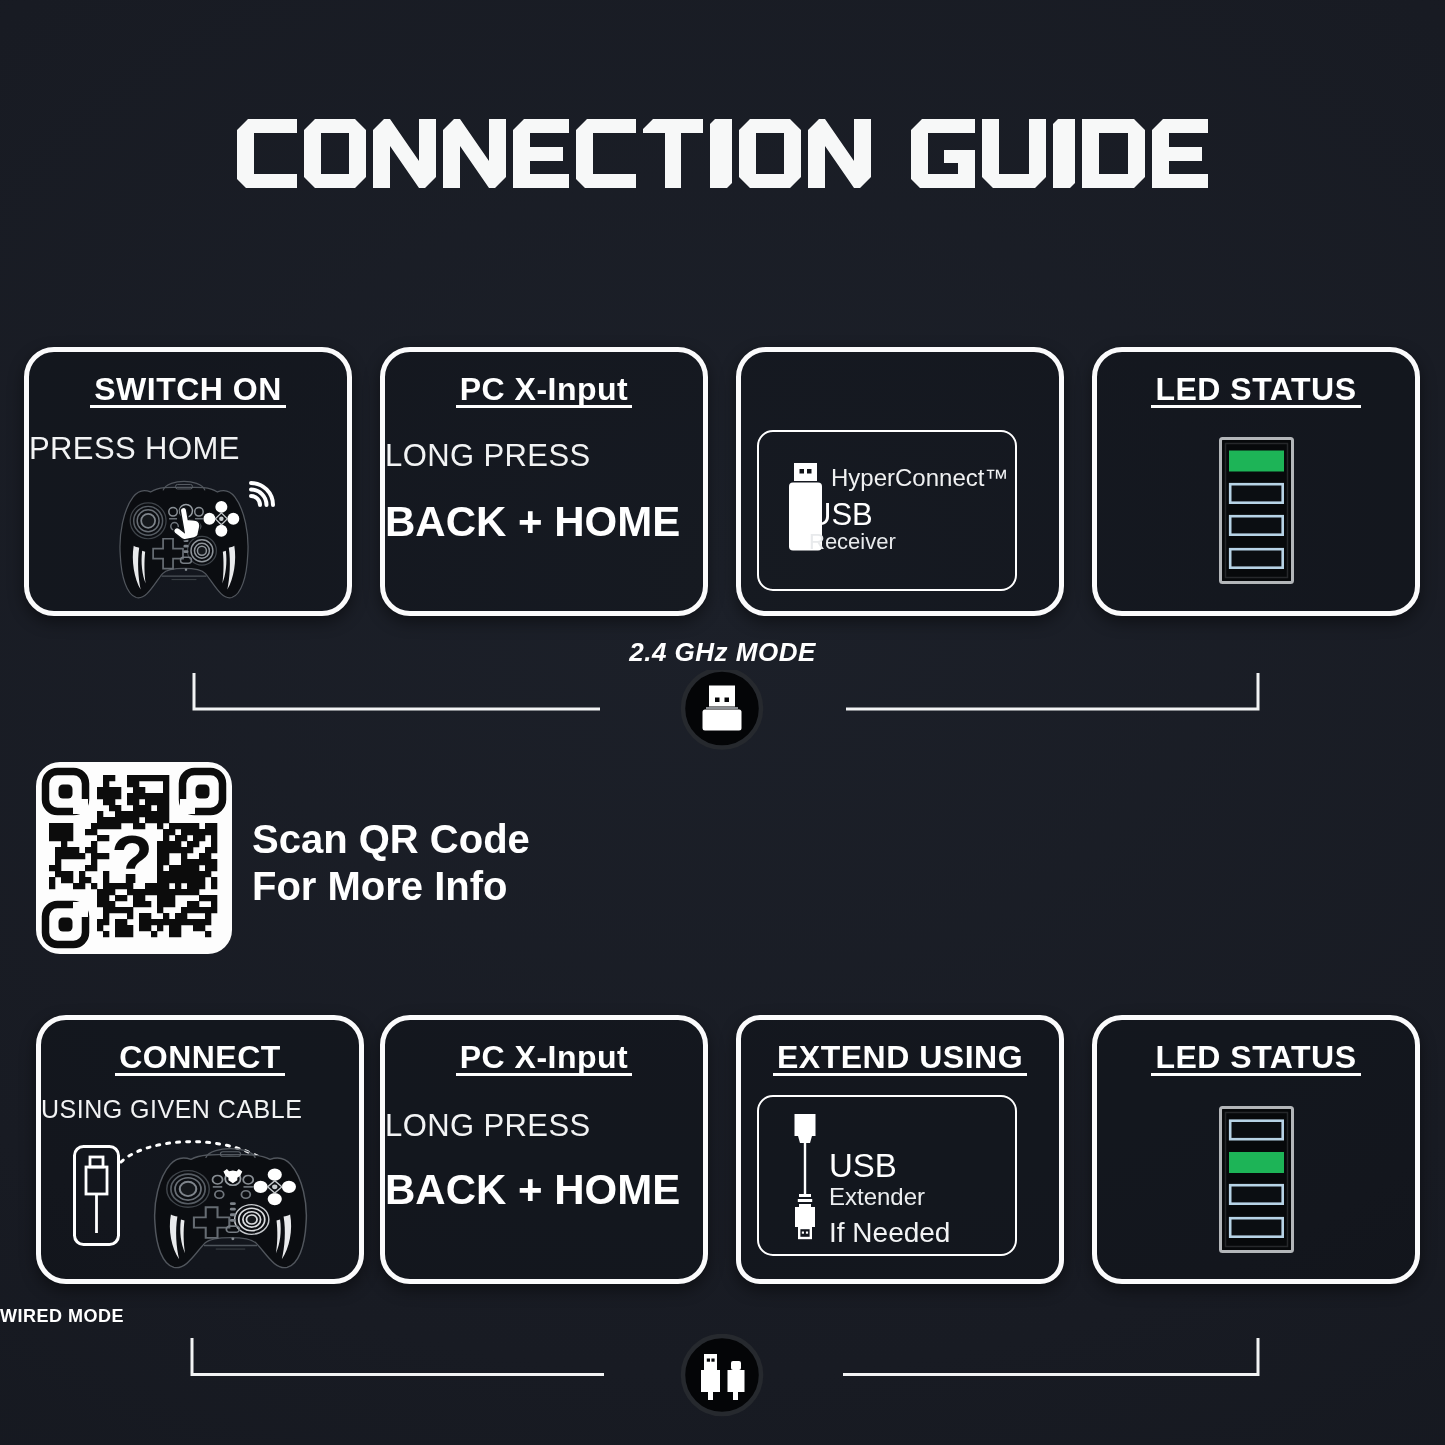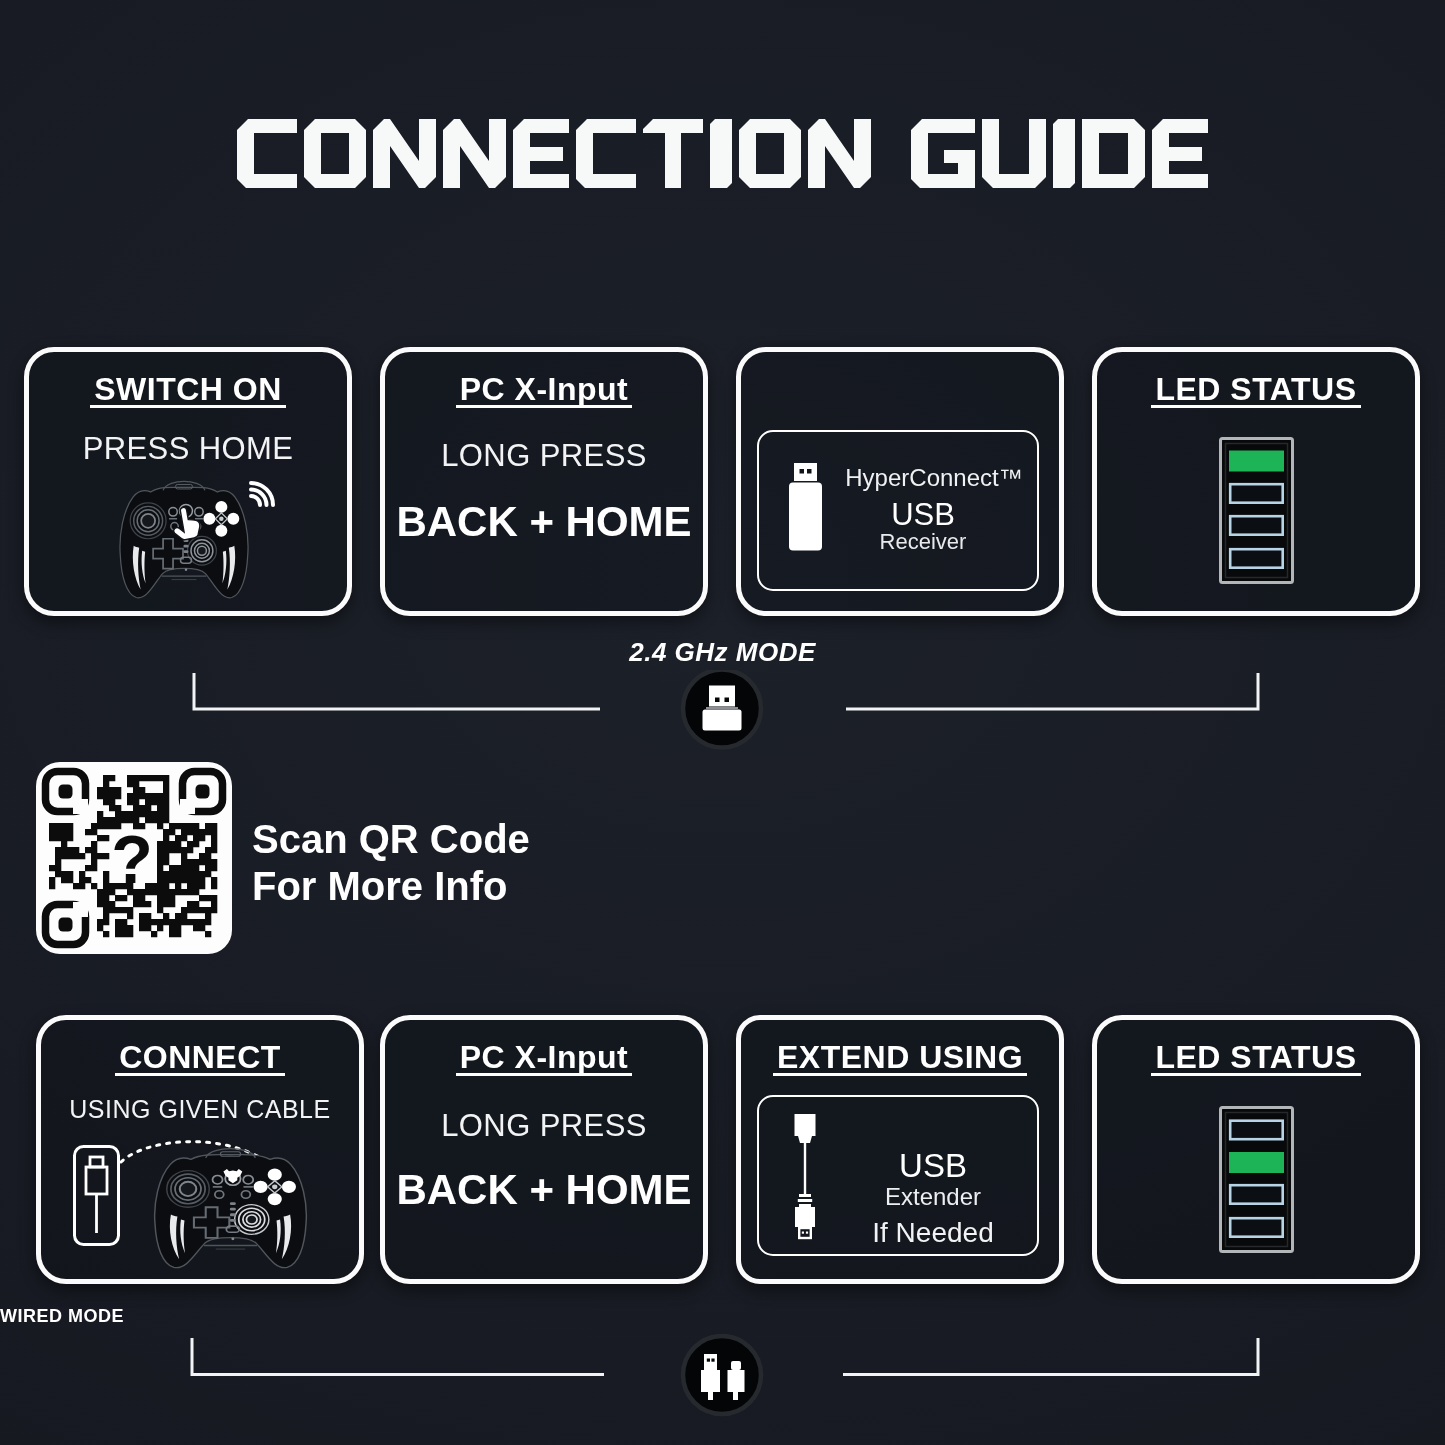--- a/index.html
+++ b/index.html
@@ -7,22 +7,22 @@
  background:radial-gradient(140% 110% at 50% 40%, #1c2029 0%, #181b23 50%, #14171e 82%, #0f1117 100%);}
 .abs{position:absolute;}
 .box{position:absolute;width:328px;height:269px;box-sizing:border-box;
  border:5px solid #fbfbfc;border-radius:30px;background:rgba(5,8,12,0.25);
  box-shadow:0 6px 16px rgba(0,0,0,0.45);}
 .hd{position:absolute;top:21px;left:0;right:0;text-align:center;}
 .hd span{display:inline-block;font-weight:bold;font-size:32px;letter-spacing:0.5px;
  border-bottom:3px solid #fff;padding:0 4px 0px 4px;line-height:1;}
 .t31{font-size:31px;letter-spacing:0.4px;color:#f2f3f4;}
 .innerbox{position:absolute;box-sizing:border-box;border:2.5px solid #fff;border-radius:16px;
- width:282px;height:161px;left:16px;top:78px;}
-.ctext{position:absolute;text-align:center;}
+ width:260px;height:161px;left:16px;top:78px;}
+.ctext{position:absolute;}
 </style></head>
 <body>
 
 <svg class="abs" style="left:237px;top:119px;" width="971" height="69" viewBox="0 0 971 69" fill="#f7f8f8" fill-rule="evenodd">
 <path transform="translate(0,0)" d="M11,0 H60 V14 H17 V55 H60 V69 H9 L0,60 V11 Z"></path>
 <path transform="translate(67,0)" d="M11,0 H51 L62,11 V58 L51,69 H11 L0,58 V11 Z M17,14 H45 V55 H17 Z"></path>
 <path transform="translate(136,0)" d="M0,11 L11,0 H17 V69 H0 Z M46,0 H63 V58 L52,69 H46 Z M17,0 L46,42 V69 L17,27 Z"></path>
 <path transform="translate(206,0)" d="M0,11 L11,0 H17 V69 H0 Z M46,0 H63 V58 L52,69 H46 Z M17,0 L46,42 V69 L17,27 Z"></path>
 <path transform="translate(276,0)" d="M0,11 L11,0 H56 V14 H17 V28 H50 V42 H17 V55 H56 V69 H0 Z"></path>
 <path transform="translate(339,0)" d="M11,0 H60 V14 H17 V55 H60 V69 H9 L0,60 V11 Z"></path>

